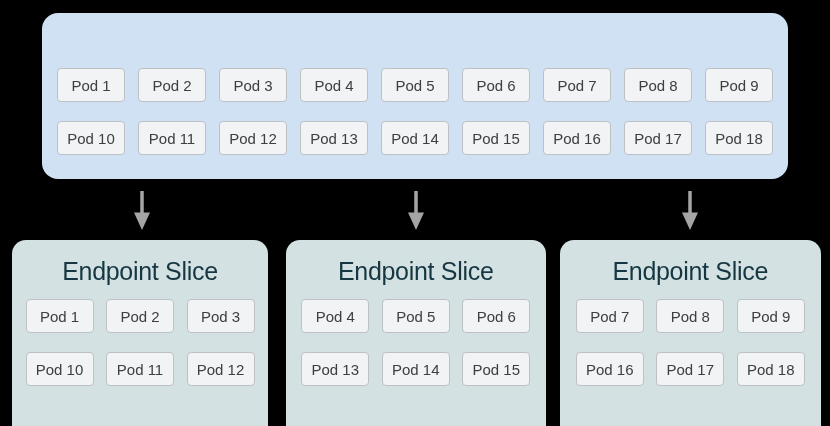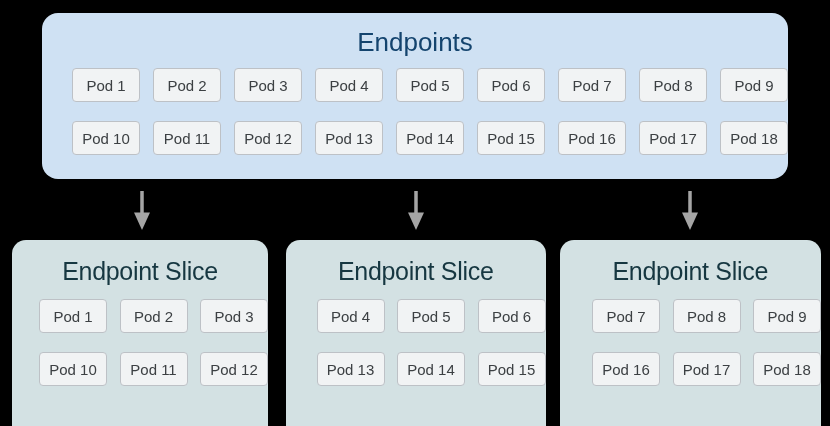--- a/index.html
+++ b/index.html
@@ -19,21 +19,21 @@
     border-radius: 16px;
   }
   .endpoints-title {
     position: absolute; left: 0; right: 0; top: 16px;
     text-align: center;
     font-size: 26px; line-height: 26px;
     color: #14446e;
   }
   .pod-row {
     position: absolute; left: 0; right: 0;
-    display: flex; justify-content: flex-end; gap: 13px;
+    display: flex; justify-content: center; gap: 13px;
   }
   .endpoints-box .row-1 { top: 55px; }
   .endpoints-box .row-2 { top: 108px; }
 
   .pod {
     box-sizing: border-box;
     width: 68px; height: 34px;
     background: #f1f3f4;
     border: 1px solid #bdc1c6;
     border-radius: 4px;
@@ -64,21 +64,20 @@
   .slice-box .row-1 { top: 59px; }
   .slice-box .row-2 { top: 112px; }
   .slice-box .pod-row { gap: 12.5px; }
 </style>
 </head>
 <body style="background: rgb(0, 0, 0);">
 
 <div class="stage">
 
   <div class="endpoints-box" style="background: rgb(207, 225, 243);">
-    <div class="endpoints-title" style="color: rgb(20, 68, 110);">Endpoints</div>
     <div class="pod-row row-1">
         <div class="pod" style="background: rgb(241, 243, 244); border-color: rgb(189, 193, 198); color: rgb(60, 64, 67);">Pod 1</div>
         <div class="pod" style="background: rgb(241, 243, 244); border-color: rgb(189, 193, 198); color: rgb(60, 64, 67);">Pod 2</div>
         <div class="pod" style="background: rgb(241, 243, 244); border-color: rgb(189, 193, 198); color: rgb(60, 64, 67);">Pod 3</div>
         <div class="pod" style="background: rgb(241, 243, 244); border-color: rgb(189, 193, 198); color: rgb(60, 64, 67);">Pod 4</div>
         <div class="pod" style="background: rgb(241, 243, 244); border-color: rgb(189, 193, 198); color: rgb(60, 64, 67);">Pod 5</div>
         <div class="pod" style="background: rgb(241, 243, 244); border-color: rgb(189, 193, 198); color: rgb(60, 64, 67);">Pod 6</div>
         <div class="pod" style="background: rgb(241, 243, 244); border-color: rgb(189, 193, 198); color: rgb(60, 64, 67);">Pod 7</div>
         <div class="pod" style="background: rgb(241, 243, 244); border-color: rgb(189, 193, 198); color: rgb(60, 64, 67);">Pod 8</div>
         <div class="pod" style="background: rgb(241, 243, 244); border-color: rgb(189, 193, 198); color: rgb(60, 64, 67);">Pod 9</div>

